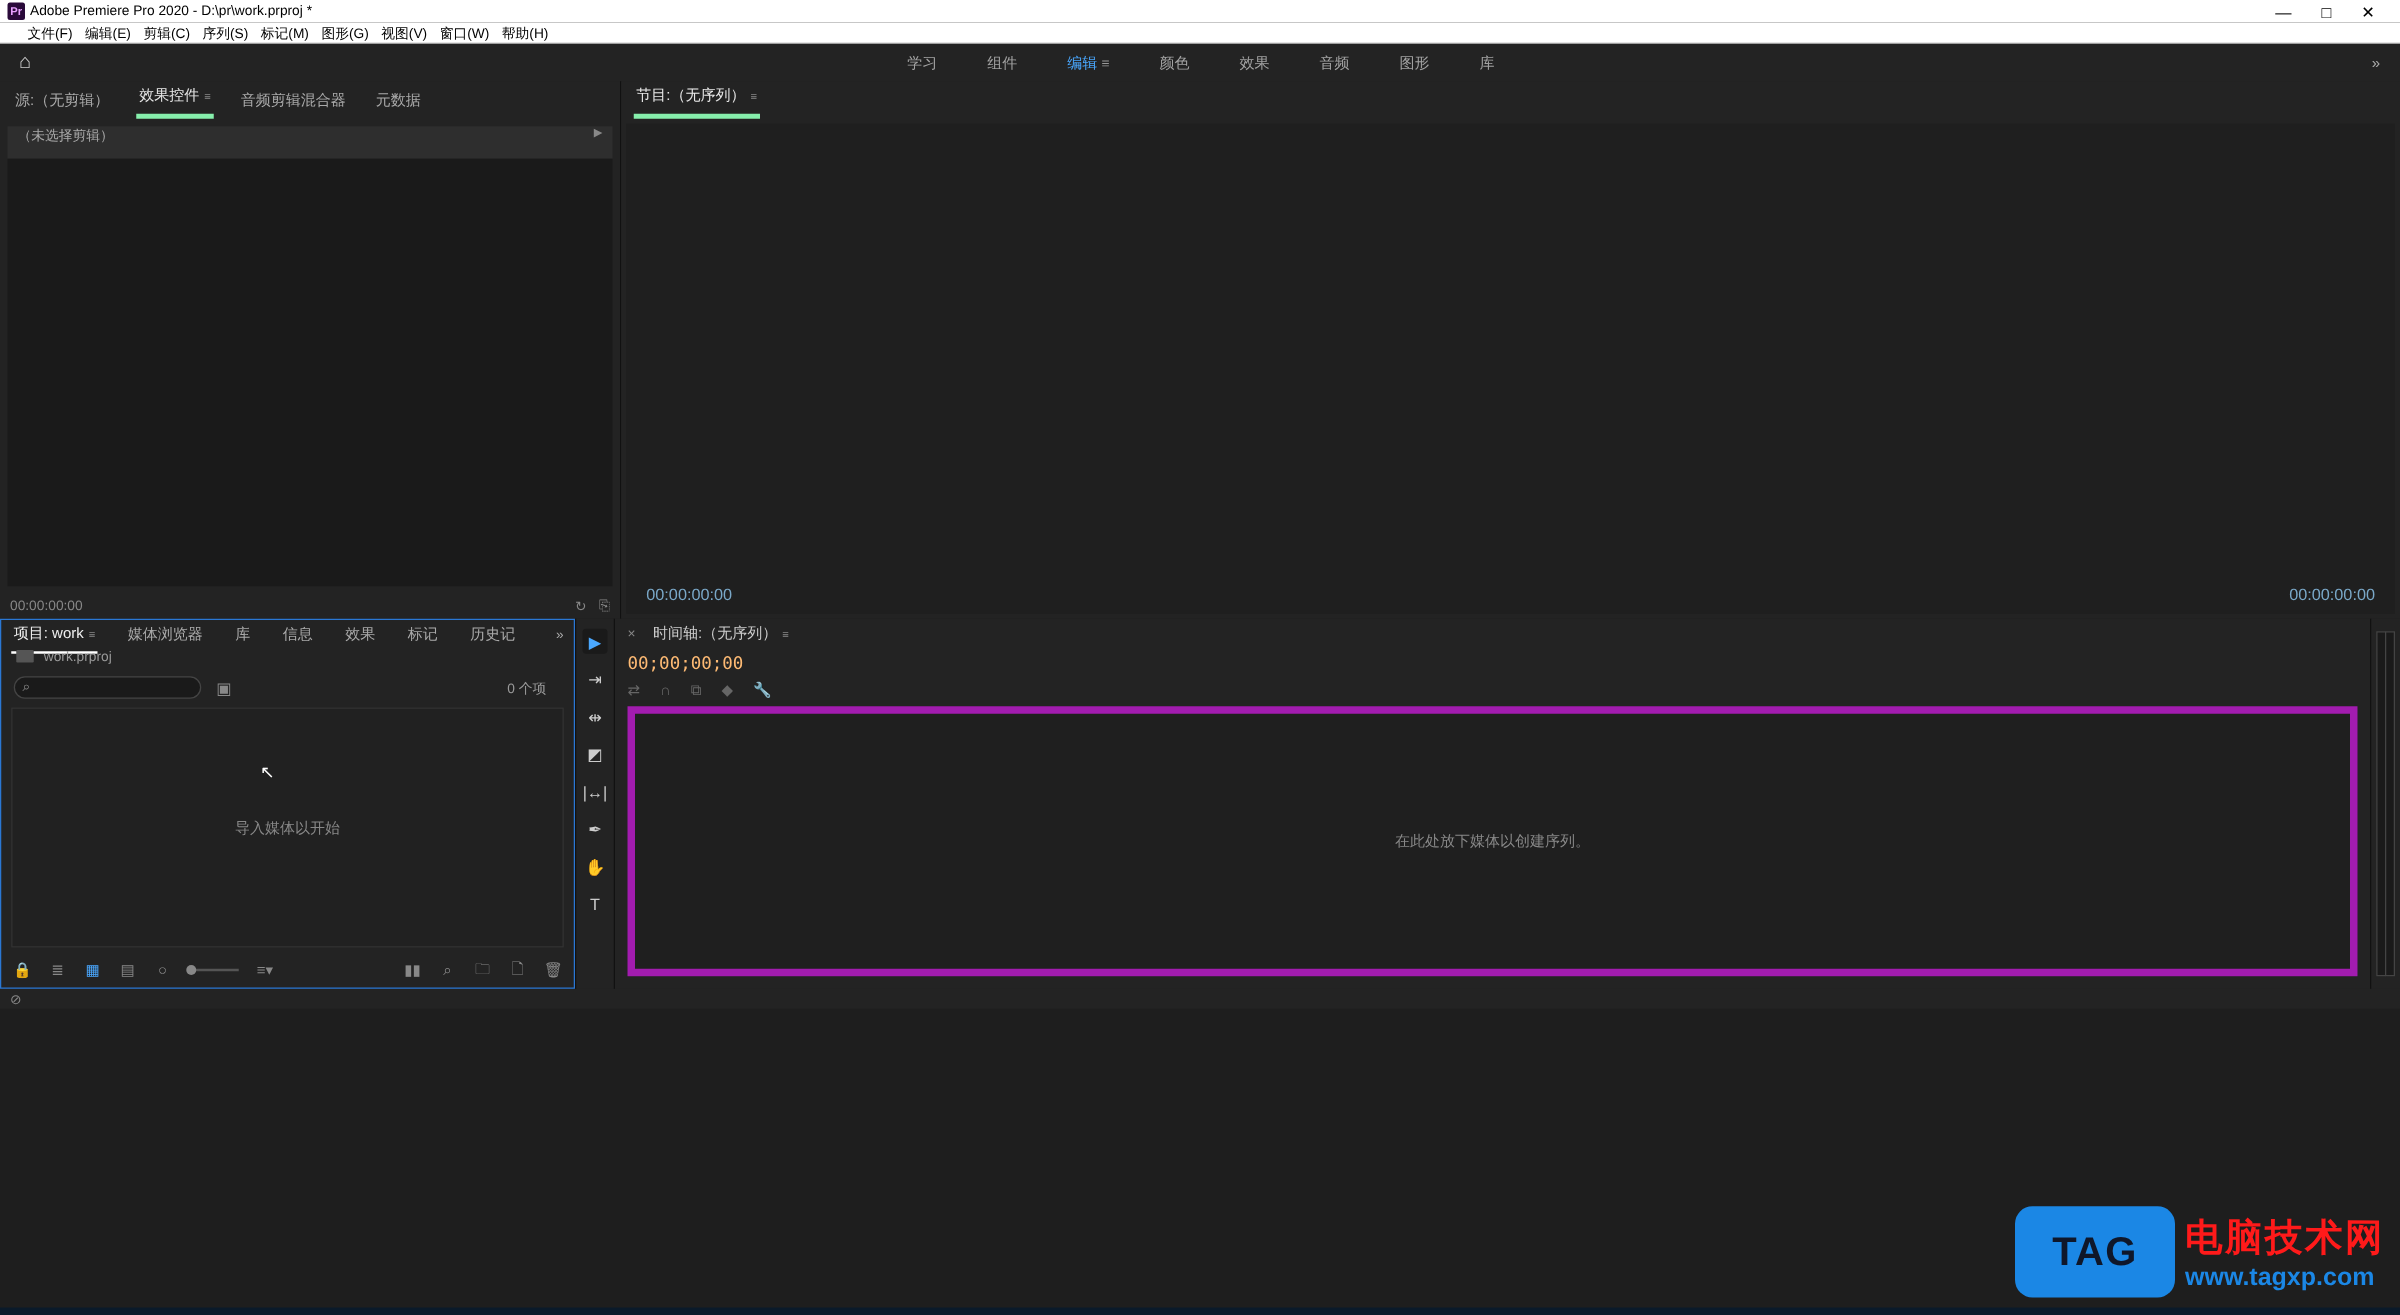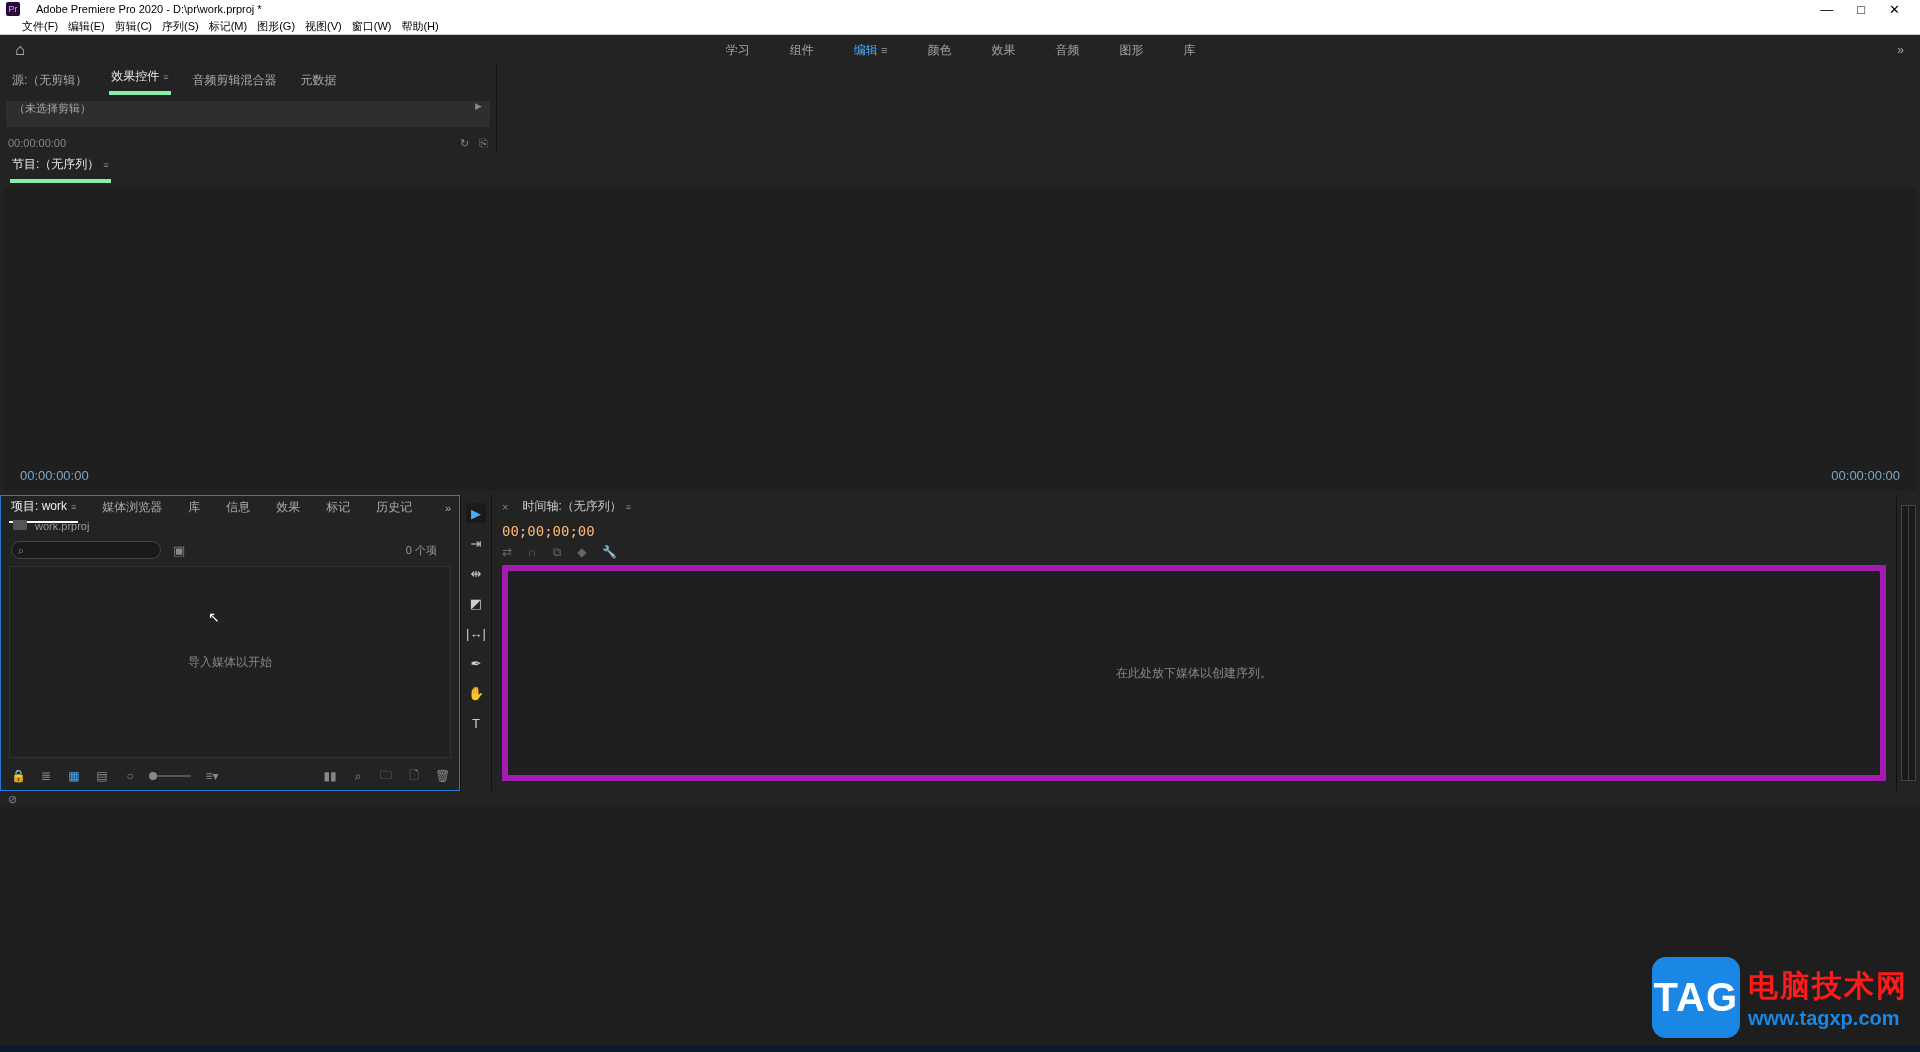--- a/index.html
+++ b/index.html
@@ -1,38 +1,38 @@
 <!DOCTYPE html>
 <html><head>
 <meta charset="utf-8">
 <style>
 * { margin:0; padding:0; box-sizing:border-box; font-family:"Microsoft YaHei","Segoe UI",sans-serif; user-select:none; }
 body { width:1920px; height:1052px; background:#1e1e1e; color:#a8a8a8; font-size:12px; overflow:hidden; position:relative; }
 
 
 .titlebar { height:18px; background:#fff; color:#000; display:flex; align-items:center; padding:0 6px; font-size:11px; }
-.titlebar .pr-icon { width:14px; height:14px; background:#2a0a3a; color:#e8a0ff; font-size:9px; font-weight:normal; display:flex; align-items:center; justify-content:center; margin-right:16px; border-radius:2px; }
+.titlebar .pr-icon { width:14px; height:14px; background:#2a0a3a; color:#e8a0ff; font-size:9px; font-weight:bold; display:flex; align-items:center; justify-content:center; margin-right:4px; border-radius:2px; }
 .win-controls { margin-left:auto; display:flex; gap:24px; padding-right:14px; }
 .win-controls span { font-size:13px; cursor:pointer; }
 
 
 .menubar { height:17px; background:#fff; color:#000; display:flex; align-items:center; padding:0 22px; font-size:11px; gap:10px; border-bottom:1px solid #ccc;}
 .menubar span { cursor:pointer; }
 
 
 .workspace-bar { height:30px; background:#232323; display:flex; align-items:center; }
 .home-btn { width:40px; height:30px; display:flex; align-items:center; justify-content:center; font-size:16px; color:#ccc; cursor:pointer; }
 .workspace-tabs { flex:1; display:flex; justify-content:center; gap:36px; align-items:center; }
 .workspace-tabs .wtab { color:#a3a3a3; font-size:12px; cursor:pointer; padding:4px 2px; }
 .workspace-tabs .wtab.active { color:#4aa8ff; }
 .workspace-tabs .hamburger { font-size:11px; color:#999; }
 .ws-chevron { color:#aaa; padding:0 16px; font-size:12px; cursor:pointer; }
 
 
-.upper { height:430px; display:flex; background:#232323;flex-direction:column; }
+.upper { height:430px; display:flex; background:#232323; }
 .lower { height:296px; display:flex; background:#232323; }
 
 
 .panel { background:#232323; display:flex; flex-direction:column; }
 .panel-tabs { height:30px; display:flex; align-items:flex-end; padding:0 10px; gap:20px; font-size:12px; }
 .ptab { color:#aaa; padding:4px 2px 6px 2px; cursor:pointer; }
 .ptab.active { color:#e8e8e8; border-bottom:4px solid #86efac; }
 .ptab .menu-glyph { font-size:9px; color:#888; margin-left:4px; }
 
 .source-panel { width:497px; border-right:1px solid #111; }
@@ -88,21 +88,21 @@
 .audio-meter::before{ left:4px;} .audio-meter::after{ right:4px;}
 
 
 .statusbar { height:16px; background:#232323; display:flex; align-items:center; padding:0 8px; font-size:11px; color:#888;}
 
 
 .taskbar { position:absolute; bottom:0; left:0; right:0; height:6px; background:#0a1a2a; }
 
 
 .watermark { position:absolute; right:12px; bottom:14px; display:flex; align-items:center; gap:8px; pointer-events:none;}
-.watermark .tag { background:#1b87e5; color:#ffffff; font-weight:900; font-size:40px; padding:18px 2px; border-radius:14px; letter-spacing:1px; font-family:Arial,sans-serif;}
+.watermark .tag { background:#1b87e5; color:#0f172a; font-weight:900; font-size:32px; padding:18px 30px; border-radius:14px; letter-spacing:1px; font-family:Arial,sans-serif;}
 .watermark .txt { display:flex; flex-direction:column; }
 .watermark .txt .l1 { color:#ff1a1a; font-size:30px; font-weight:bold; letter-spacing:2px;}
 .watermark .txt .l2 { color:#1b87e5; font-size:20px; font-weight:bold;}
 </style>
 </head>
 <body>
 
 <div class="titlebar">
   <div class="pr-icon">Pr</div>
   <span>Adobe Premiere Pro 2020 - D:\pr\work.prproj *</span>

